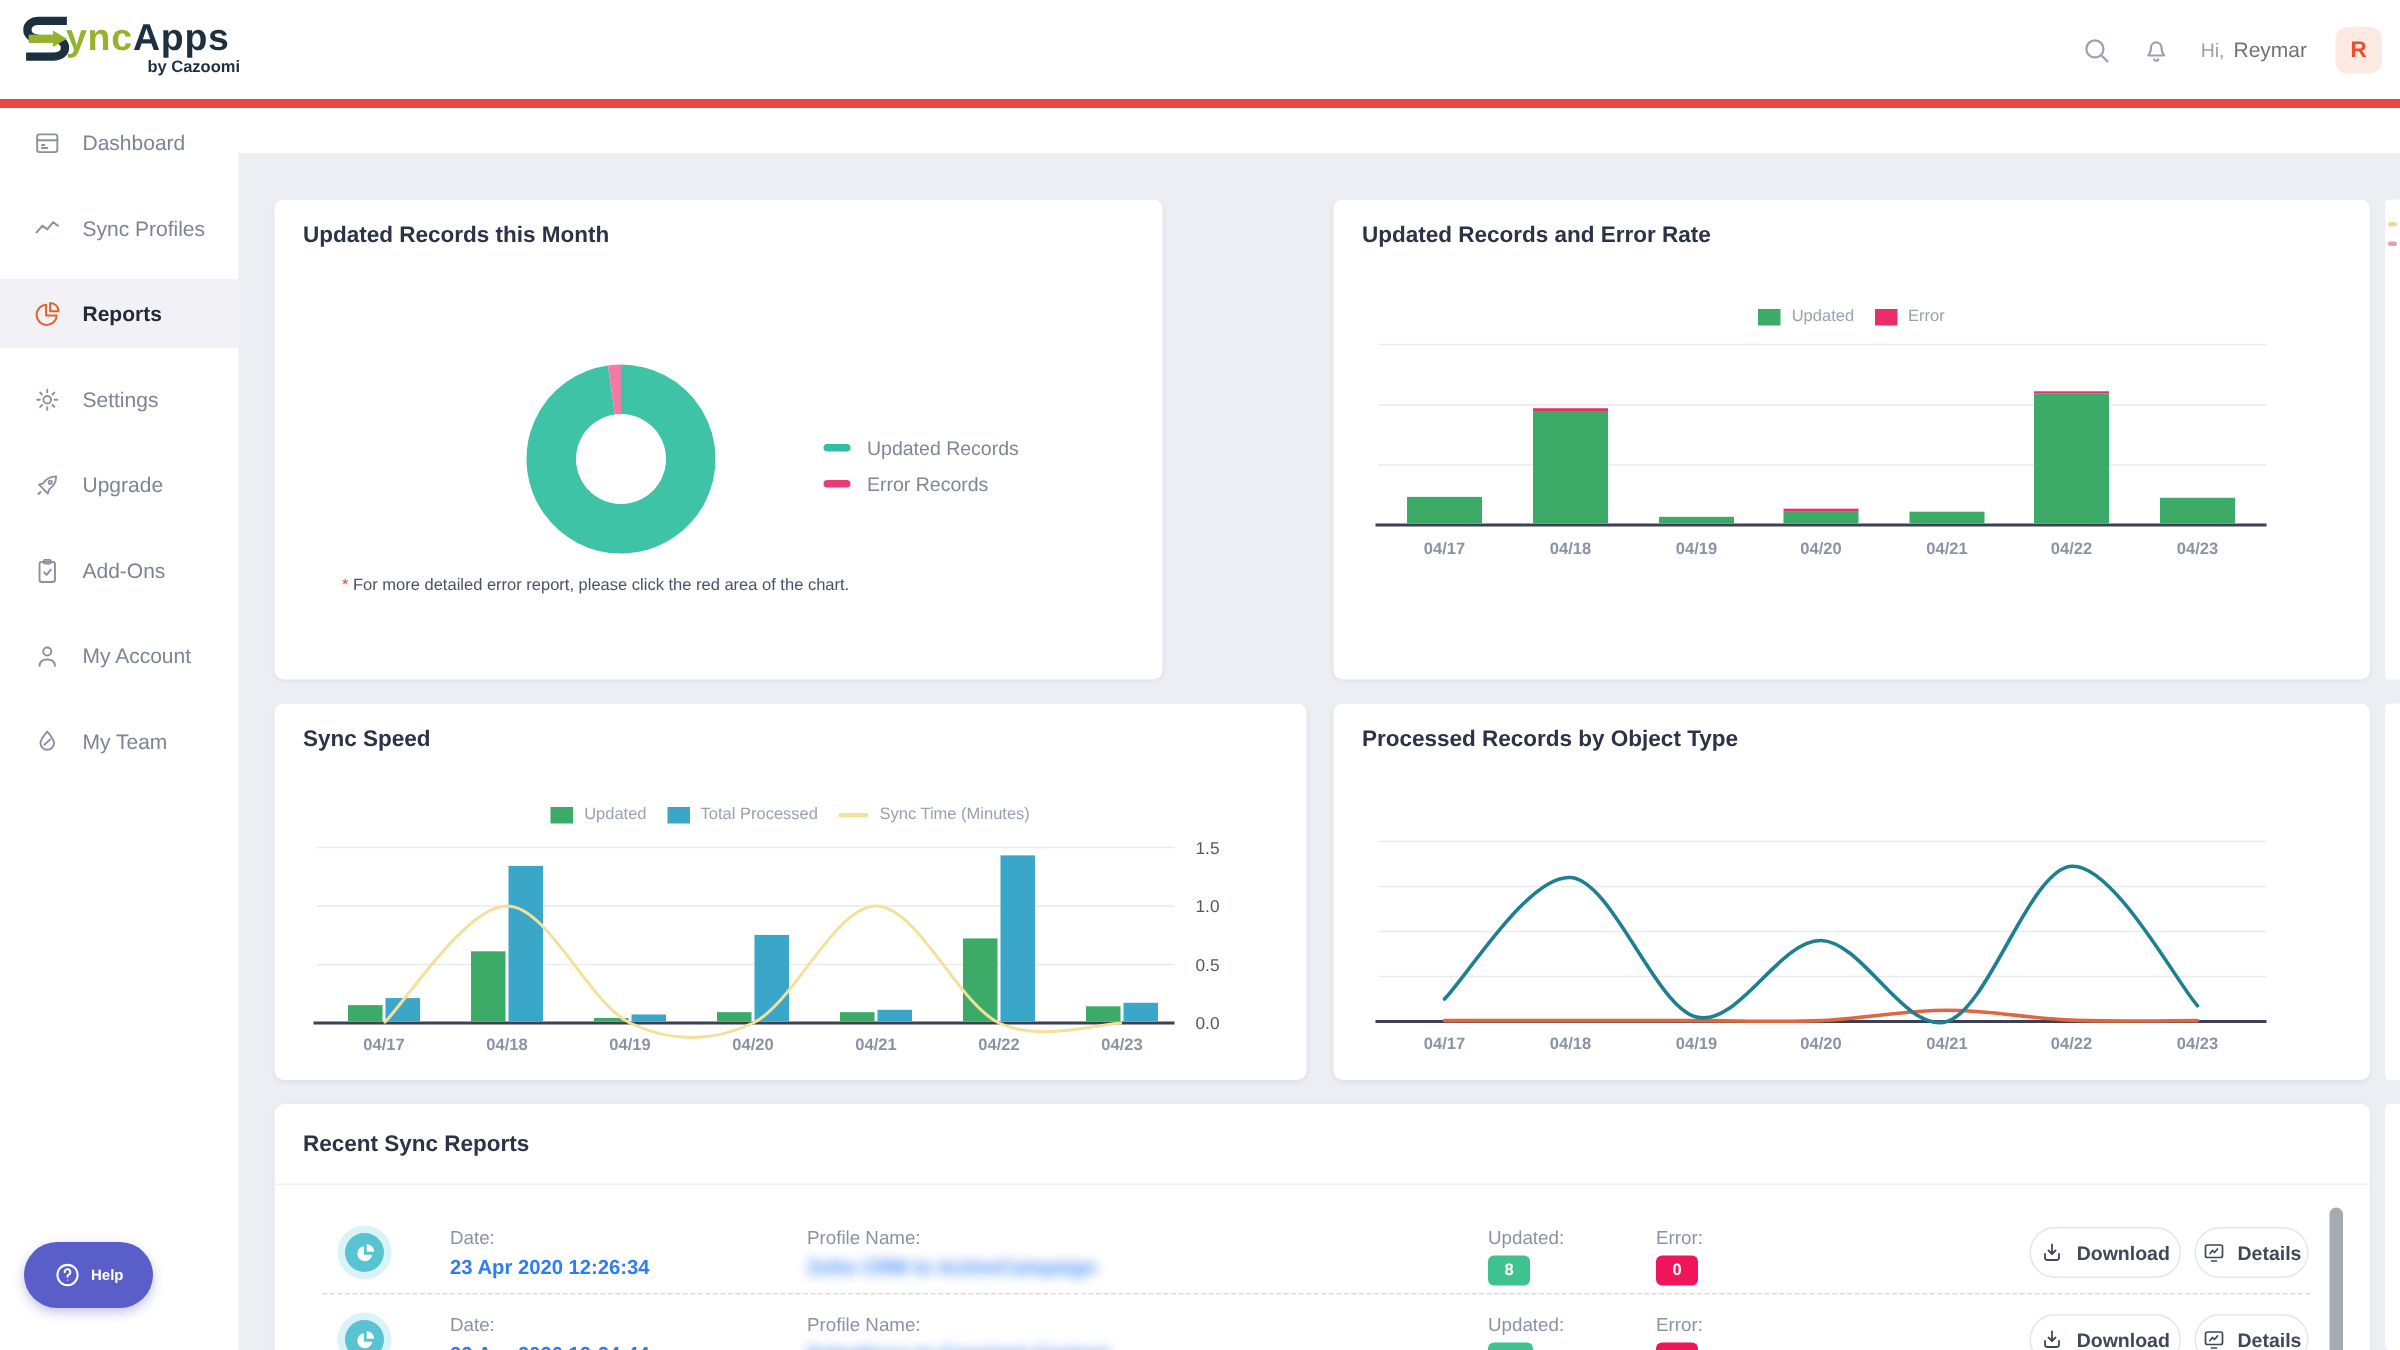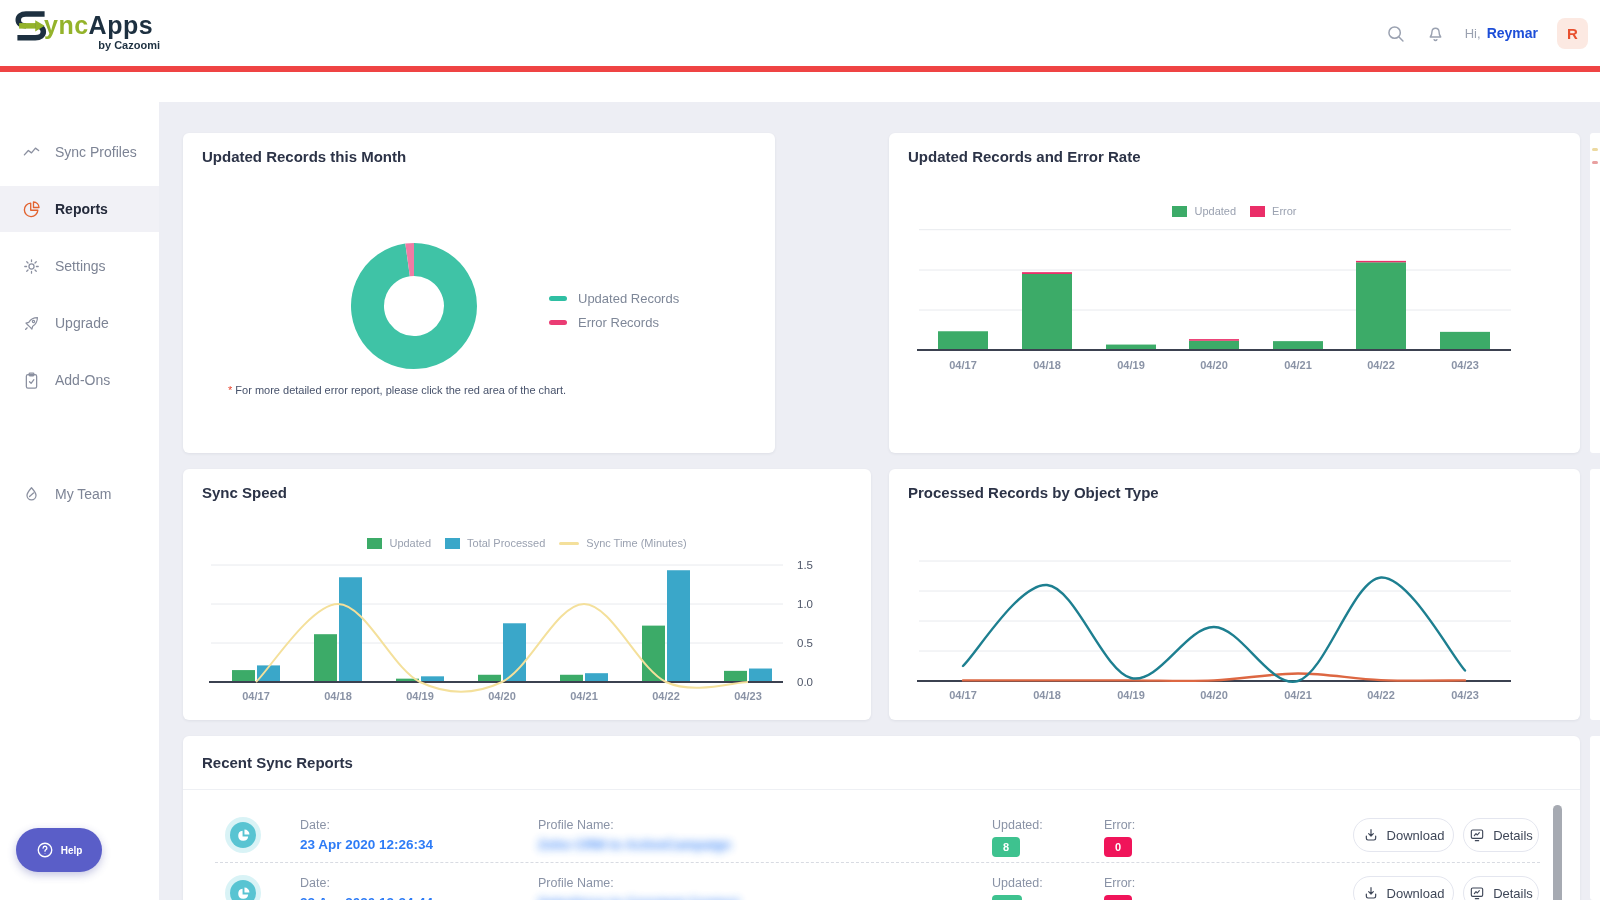--- a/index.html
+++ b/index.html
@@ -10,21 +10,21 @@
   .header{position:absolute;left:0;top:0;width:1600px;height:66px;background:#fff;
           border-bottom:6px solid #ef4444;z-index:30}
   .logo{position:absolute;left:14px;top:8px;width:150px}
   .logo-row{display:flex;align-items:center}
   .logo-word{font-size:25px;font-weight:700;letter-spacing:.5px;margin-left:-4px}
   .logo-ync{color:#94b32b}.logo-apps{color:#1d3040}
   .logo-tag{font-size:11px;font-weight:700;color:#1d3040;text-align:right;margin-top:-3px;padding-right:4px}
   .hactions{position:absolute;right:12px;top:0;height:66px;display:flex;align-items:center;gap:19px}
   .hicon{color:#9aa1b0;cursor:pointer;display:flex;align-items:center}
   .greet{font-size:13px;color:#9aa1b0}
-  .uname{font-size:14px;font-weight:700;color:#1d4ed8;margin-left:-13px}
+  .uname{font-size:14px;font-weight:400;color:#737373;margin-left:-13px}
   .avatar{width:31px;height:31px;border-radius:8px;background:#fce9e2;color:#e8502f;
           font-weight:700;font-size:15px;display:flex;align-items:center;justify-content:center;cursor:pointer}
   
   .sidebar{position:absolute;left:0;top:66px;width:159px;height:834px;background:#fff;z-index:20}
   .subbar{position:absolute;left:159px;top:66px;width:1441px;height:36px;background:#fff;z-index:5}
   .sitem{position:absolute;left:0;width:159px;height:46px;display:flex;align-items:center;gap:14px;
          padding-left:22px;box-sizing:border-box;color:#7d8495;font-size:14px;cursor:pointer}
   .sitem .icn{display:flex;align-items:center;color:#8b90a0}
   .sitem.active{background:#f1f1f6;color:#23293a;font-weight:700}
   .sitem.active .icn{color:#e2622e}
@@ -55,21 +55,21 @@
   .rowicon .inner{width:26px;height:26px;border-radius:50%;background:#58c4d2;display:flex;align-items:center;justify-content:center}
   .col{position:absolute;top:8px}
   .collabel{font-size:12.5px;color:#8a93a6;margin-bottom:5px}
   .link{font-size:13.5px;font-weight:700;color:#2e7cf6;cursor:pointer}
   .blurred{filter:blur(4px);opacity:.9}
   .badge{display:inline-block;min-width:10px;padding:4px 9px;border-radius:4px;color:#fff;
          font-size:11px;font-weight:700;text-align:center}
   .badge.green{background:#3ec28f}
   .badge.pink{background:#f0145a}
   .pillbtn{position:absolute;top:8px;height:34px;border-radius:17px;border:1px solid #e4e6ef;background:#fff;
-           display:flex;align-items:center;justify-content:center;gap:8px;font-size:13px;font-weight:400;
+           display:flex;align-items:center;justify-content:center;gap:8px;font-size:13px;font-weight:700;
            color:#3f4758;cursor:pointer;box-sizing:border-box}
   .dashsep{position:absolute;left:32px;right:40px;top:126px;border-top:1px dashed #d8dbe2}
   .vthumb{position:absolute;left:1370px;top:69px;width:9px;height:220px;border-radius:5px;background:#a6aab2;cursor:pointer}
   
   .sliver{position:absolute;left:1590px;width:10px;background:#fff;border-radius:3px 0 0 3px}
   .mark{position:absolute;left:1592px;width:6px;height:3px;border-radius:1.5px}
 </style>
 </head>
 <body>
 
@@ -101,20 +101,30 @@
           <path d="M10.4 19a1.8 1.8 0 0 0 3.2 0"></path>
         </svg>
       </span>
       <span class="greet">Hi,</span>
       <span class="uname">Reymar</span>
       <div class="avatar">R</div>
     </div>
   </div>
 
   <div class="sidebar">
+    <div class="sitem" style="top:6px">
+      <span class="icn">
+        <svg width="19" height="19" viewBox="0 0 24 24" fill="none" stroke="currentColor" stroke-width="1.6" stroke-linecap="round">
+            <rect x="3.5" y="4.5" width="17" height="15" rx="2"></rect>
+            <path d="M3.5 9.5h17"></path>
+            <path d="M7.5 13.5h2M7.5 16h4.5"></path>
+          </svg>
+      </span>
+      <span>Dashboard</span>
+    </div>
     <div class="sitem" style="top:63px">
       <span class="icn">
         <svg width="19" height="19" viewBox="0 0 24 24" fill="none" stroke="currentColor" stroke-width="1.7" stroke-linecap="round" stroke-linejoin="round">
             <polyline points="3,15 8,9.5 12,12.5 17,6.5 21,9.5"></polyline>
           </svg>
       </span>
       <span>Sync Profiles</span>
     </div>
     <div class="sitem active" style="top:120px">
       <span class="icn">
@@ -146,20 +156,29 @@
     </div>
     <div class="sitem" style="top:291px">
       <span class="icn">
         <svg width="19" height="19" viewBox="0 0 24 24" fill="none" stroke="currentColor" stroke-width="1.6" stroke-linecap="round" stroke-linejoin="round">
             <rect x="5.5" y="4.5" width="13" height="17" rx="2"></rect>
             <rect x="9" y="2.8" width="6" height="3.2" rx="1"></rect>
             <path d="M9.5 13.5l2 2 3.5-4.5"></path>
           </svg>
       </span>
       <span>Add-Ons</span>
+    </div>
+    <div class="sitem" style="top:348px">
+      <span class="icn">
+        <svg width="19" height="19" viewBox="0 0 24 24" fill="none" stroke="currentColor" stroke-width="1.6" stroke-linecap="round">
+            <circle cx="12" cy="8" r="3.4"></circle>
+            <path d="M5.5 20c.3-3.5 3-5.3 6.5-5.3S18.2 16.5 18.5 20"></path>
+          </svg>
+      </span>
+      <span>My Account</span>
     </div>
     <div class="sitem" style="top:405px">
       <span class="icn">
         <svg width="19" height="19" viewBox="0 0 24 24" fill="none" stroke="currentColor" stroke-width="1.6" stroke-linecap="round" stroke-linejoin="round">
             <path d="M12 3.5c3.3 3.8 5.7 6.7 5.7 9.6a5.7 5.7 0 0 1-11.4 0c0-2.9 2.4-5.8 5.7-9.6z"></path>
             <path d="M9.5 14.5l5-4.5"></path>
           </svg>
       </span>
       <span>My Team</span>
     </div>

